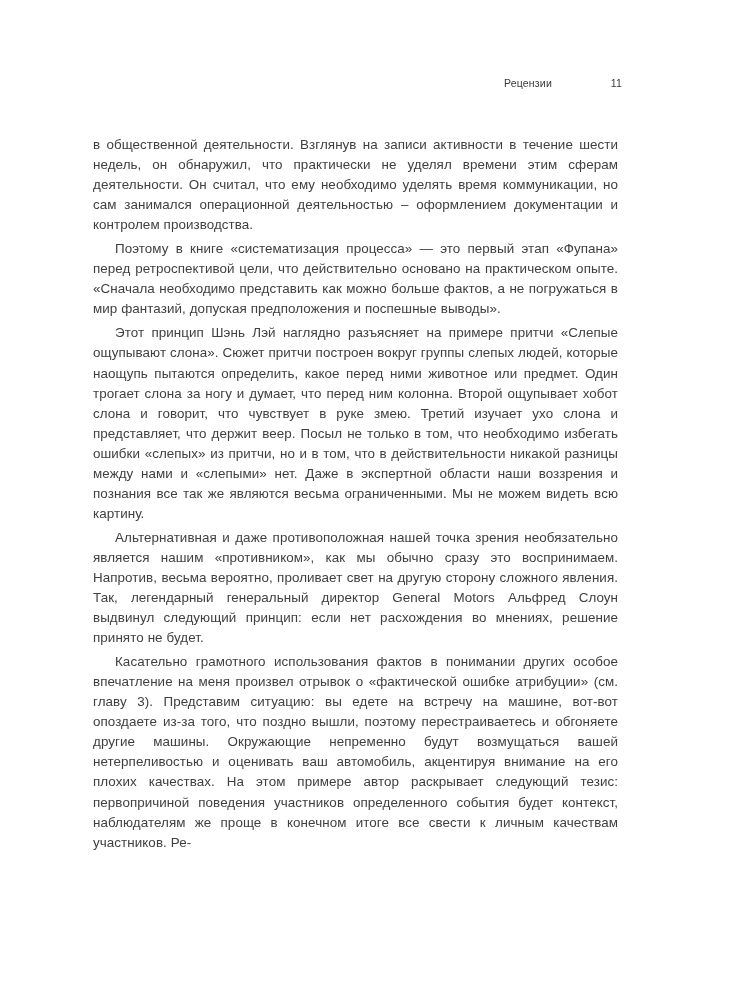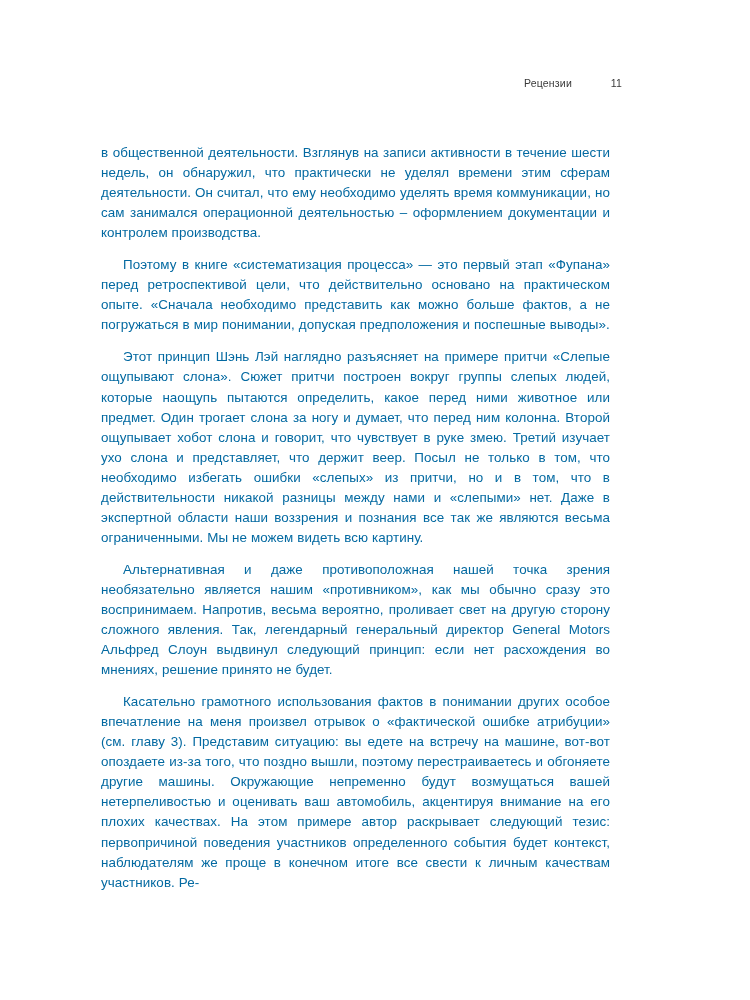--- a/index.html
+++ b/index.html
@@ -39,41 +39,41 @@
     font-size: 10.5px;
     line-height: 14px;
     letter-spacing: 0.2px;
     color: #3a3a3a;
     white-space: nowrap;
   }
   .running-head .rh-title {
     color: #3a3a3a;
   }
   .running-head .rh-folio {
-    margin-left: 32px;
+    margin-left: 52px;
     min-width: 18px;
     text-align: right;
     color: #3a3a3a;
   }
 
   
   .textblock {
     position: absolute;
     left: 89px;
     top: 131px;
     width: 533px;
   }
 
   .para {
-    margin: 12px;
+    margin: 4px;
     font-size: 13.4px;
     line-height: 20.05px;
     text-align: justify;
     text-justify: inter-word;
-    color: #0369a1;
+    color: #404040;
     letter-spacing: 0.005em;
     word-spacing: 0.01em;
     hyphens: manual;
   }
   .para.indent {
     text-indent: 22px;
   }
   
 </style>
 </head>
@@ -81,19 +81,19 @@
 
 <div class="page">
 
   <div class="running-head">
     <span class="rh-title">Рецензии</span>
     <span class="rh-folio">11</span>
   </div>
 
   <div class="textblock">
     <p class="para">в общественной деятельности. Взглянув на записи активности в течение шести недель, он обнаружил, что практически не уделял времени этим сферам деятельности. Он считал, что ему необходимо уделять время коммуникации, но сам занимался операционной деятельностью – оформлением документации и контролем производства.</p>
-    <p class="para indent">Поэтому в книге «систематизация процесса» — это первый этап «Фупана» перед ретроспективой цели, что действительно основано на практическом опыте. «Сначала необходимо представить как можно больше фактов, а не погружаться в мир понимании, допуская предположения и поспешные выводы».</p>
+    <p class="para indent">Поэтому в книге «систематизация процесса» — это первый этап «Фупана» перед ретроспективой цели, что действительно основано на практическом опыте. «Сначала необходимо представить как можно больше фактов, а не погружаться в мир фантазий, допуская предположения и поспешные выводы».</p>
     <p class="para indent">Этот принцип Шэнь Лэй наглядно разъясняет на примере притчи «Слепые ощупывают слона». Сюжет притчи построен вокруг группы слепых людей, которые наощупь пытаются определить, какое перед ними животное или предмет. Один трогает слона за ногу и думает, что перед ним колонна. Второй ощупывает хобот слона и говорит, что чувствует в руке змею. Третий изучает ухо слона и представляет, что держит веер. Посыл не только в том, что необходимо избегать ошибки «слепых» из притчи, но и в том, что в действительности никакой разницы между нами и «слепыми» нет. Даже в экспертной области наши воззрения и познания все так же являются весьма ограниченными. Мы не можем видеть всю картину.</p>
     <p class="para indent">Альтернативная и даже противоположная нашей точка зрения необязательно является нашим «противником», как мы обычно сразу это воспринимаем. Напротив, весьма вероятно, проливает свет на другую сторону сложного явления. Так, легендарный генеральный директор General Motors Альфред Слоун выдвинул следующий принцип: если нет расхождения во мнениях, решение принято не будет.</p>
     <p class="para indent">Касательно грамотного использования фактов в понимании других особое впечатление на меня произвел отрывок о «фактической ошибке атрибуции» (см. главу 3). Представим ситуацию: вы едете на встречу на машине, вот-вот опоздаете из-за того, что поздно вышли, поэтому перестраиваетесь и обгоняете другие машины. Окружающие непременно будут возмущаться вашей нетерпеливостью и оценивать ваш автомобиль, акцентируя внимание на его плохих качествах. На этом примере автор раскрывает следующий тезис: первопричиной поведения участников определенного события будет контекст, наблюдателям же проще в конечном итоге все свести к личным качествам участников. Ре-</p>
   </div>
 
 </div>
 
 </body></html>

